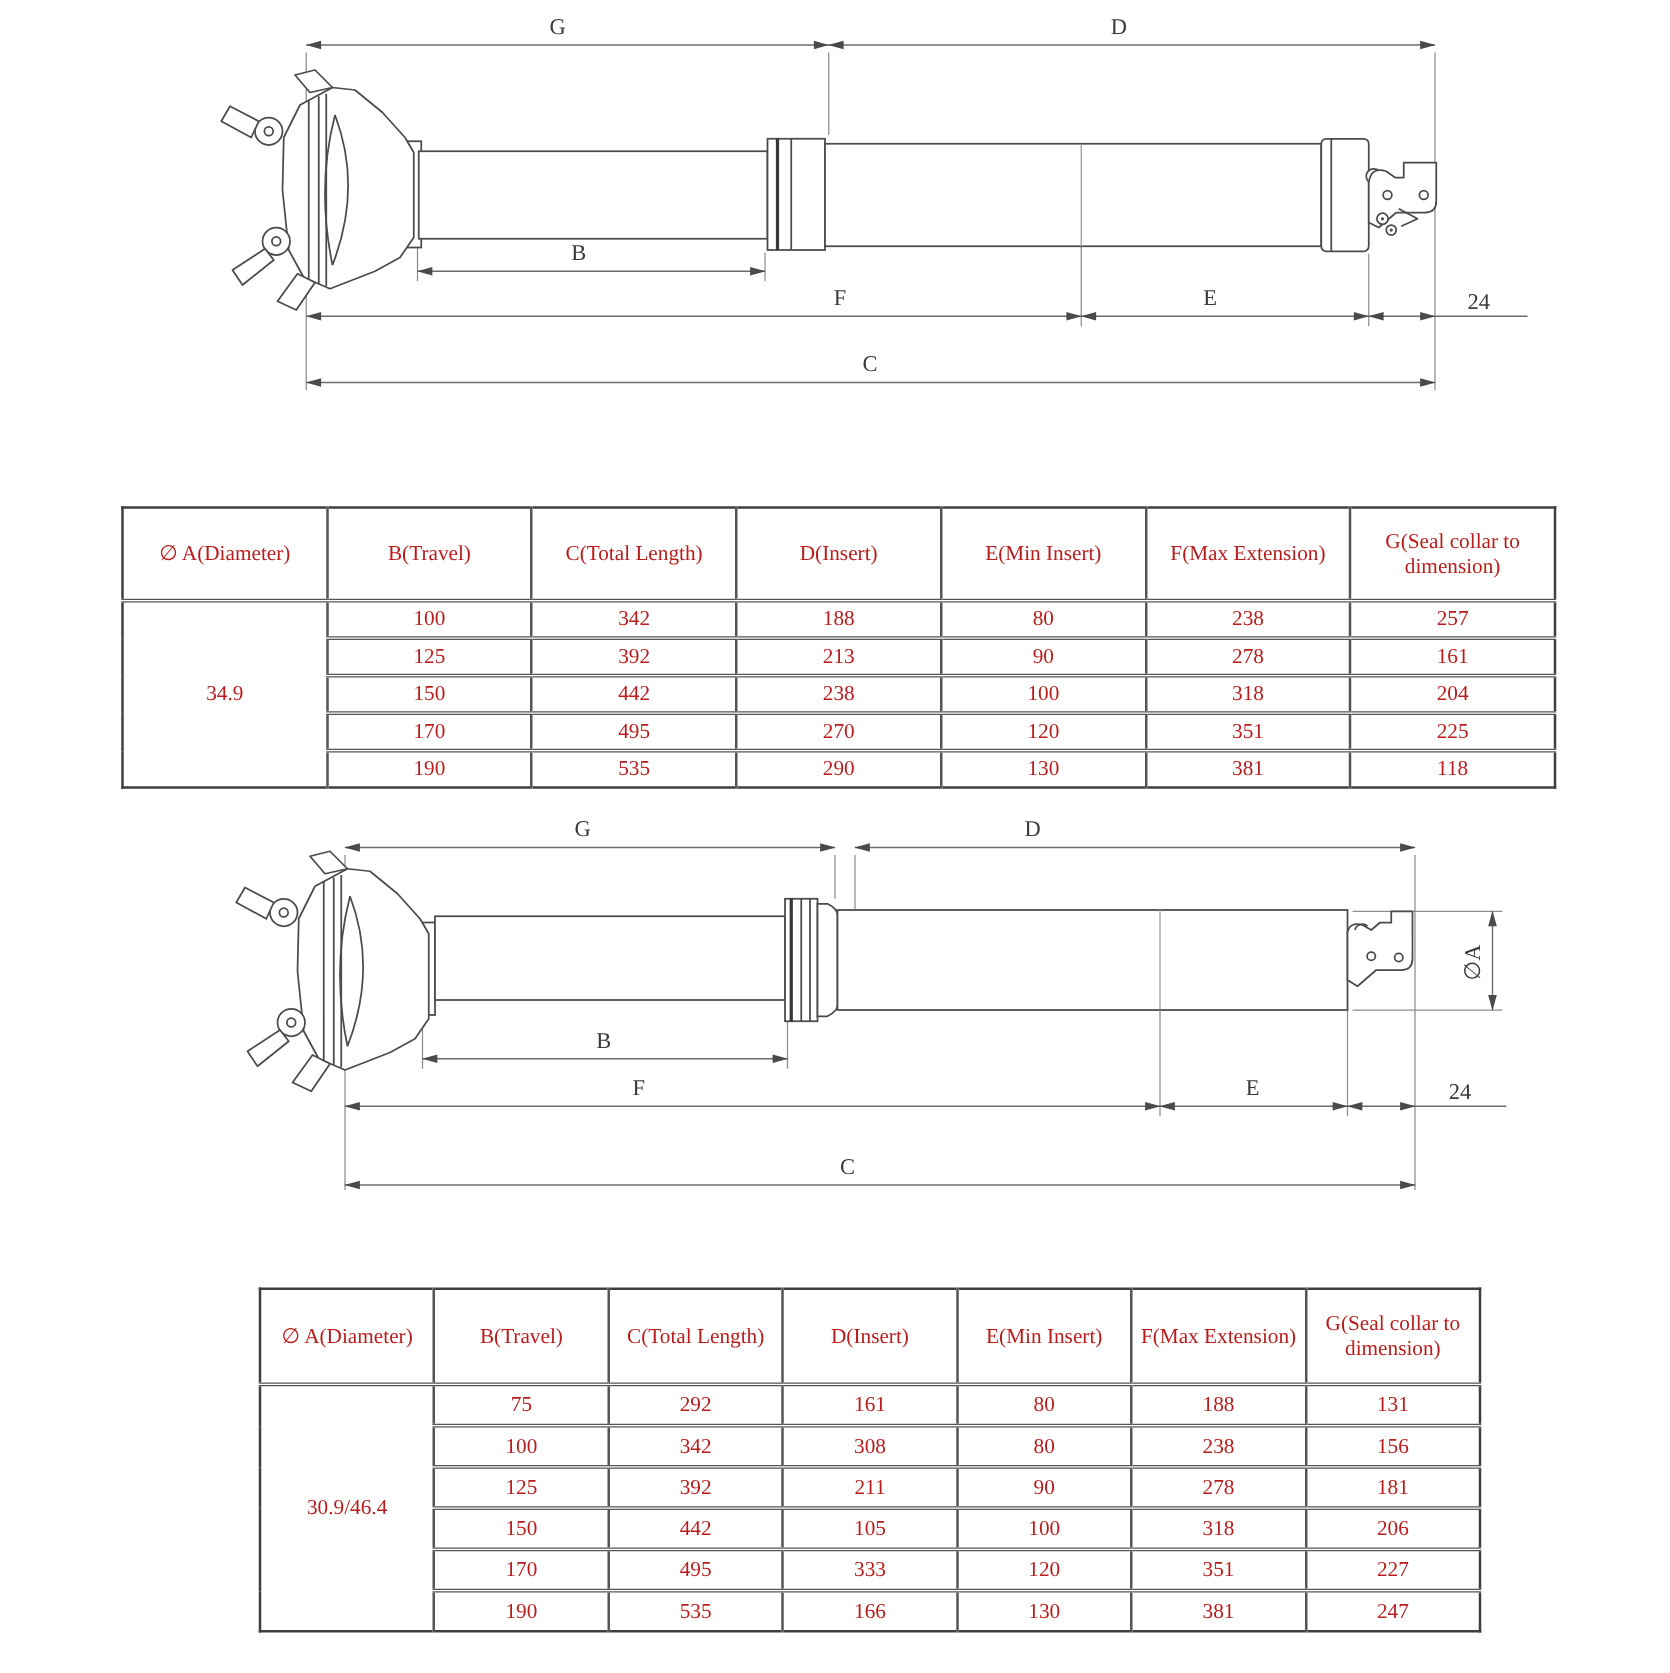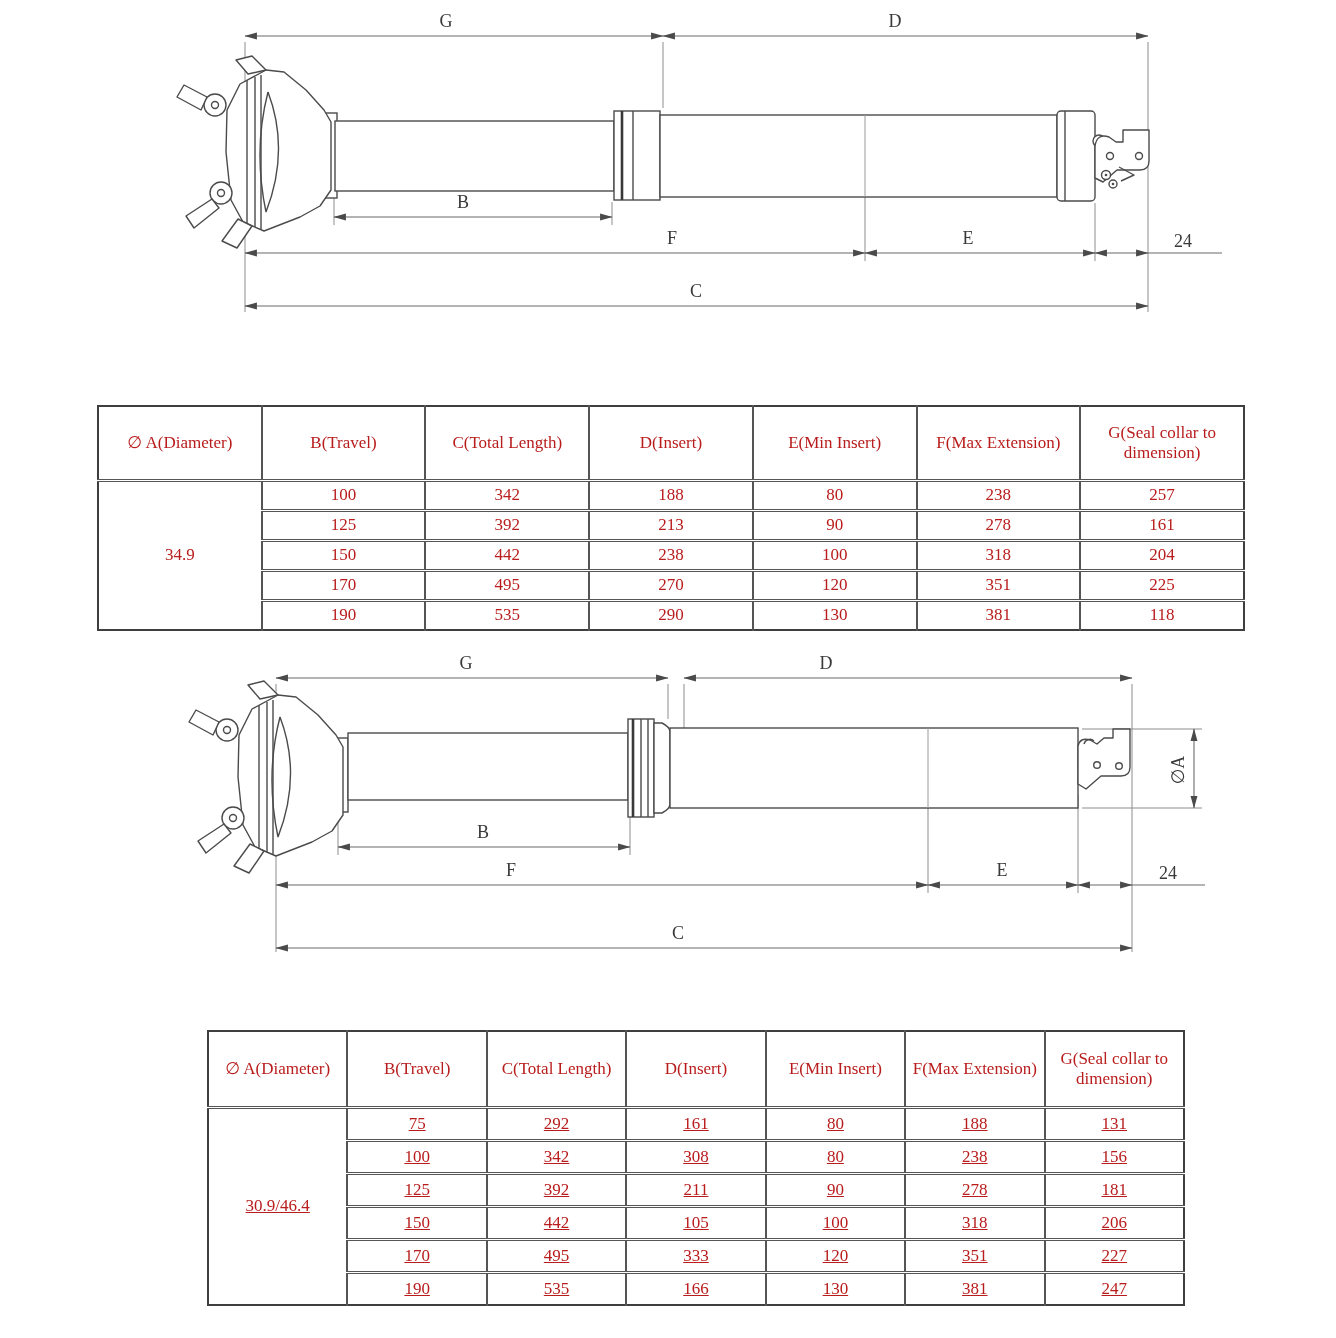--- a/index.html
+++ b/index.html
@@ -20,21 +20,21 @@
         padding:0 4px;font-weight:normal;line-height:1.2;}
   th:first-child,td.dia{border-left:none;}
   table{border:2px solid #3f3f3f;}
   thead th{border-bottom:3px double #555;}
   tbody tr + tr td{border-top:3px double #555;margin-top:38px;}
   #table1{left:97px;top:405px;width:1148px;}
   #table1 thead th{height:72px;}
   #table1 tbody td{height:27px;}
   #table2{left:207px;top:1030px;width:978px;}
   #table2 thead th{height:74px;}
-  #table2 tbody td{height:30px;text-decoration:underline;}
+  #table2 tbody td{height:30px;}
 </style>
 </head>
 <body>
 
 <div class="page">
 
 <svg style="top:0" width="1336" height="360" viewBox="0 0 1336 360">
   <defs>
     <marker id="ar1" viewBox="0 0 12 8" refX="11.5" refY="4" markerWidth="13" markerHeight="9" orient="auto-start-reverse" markerUnits="userSpaceOnUse">
       <path d="M0.5,0.8 L12,4 L0.5,7.2 Z" fill="#4a4a4a"></path>

